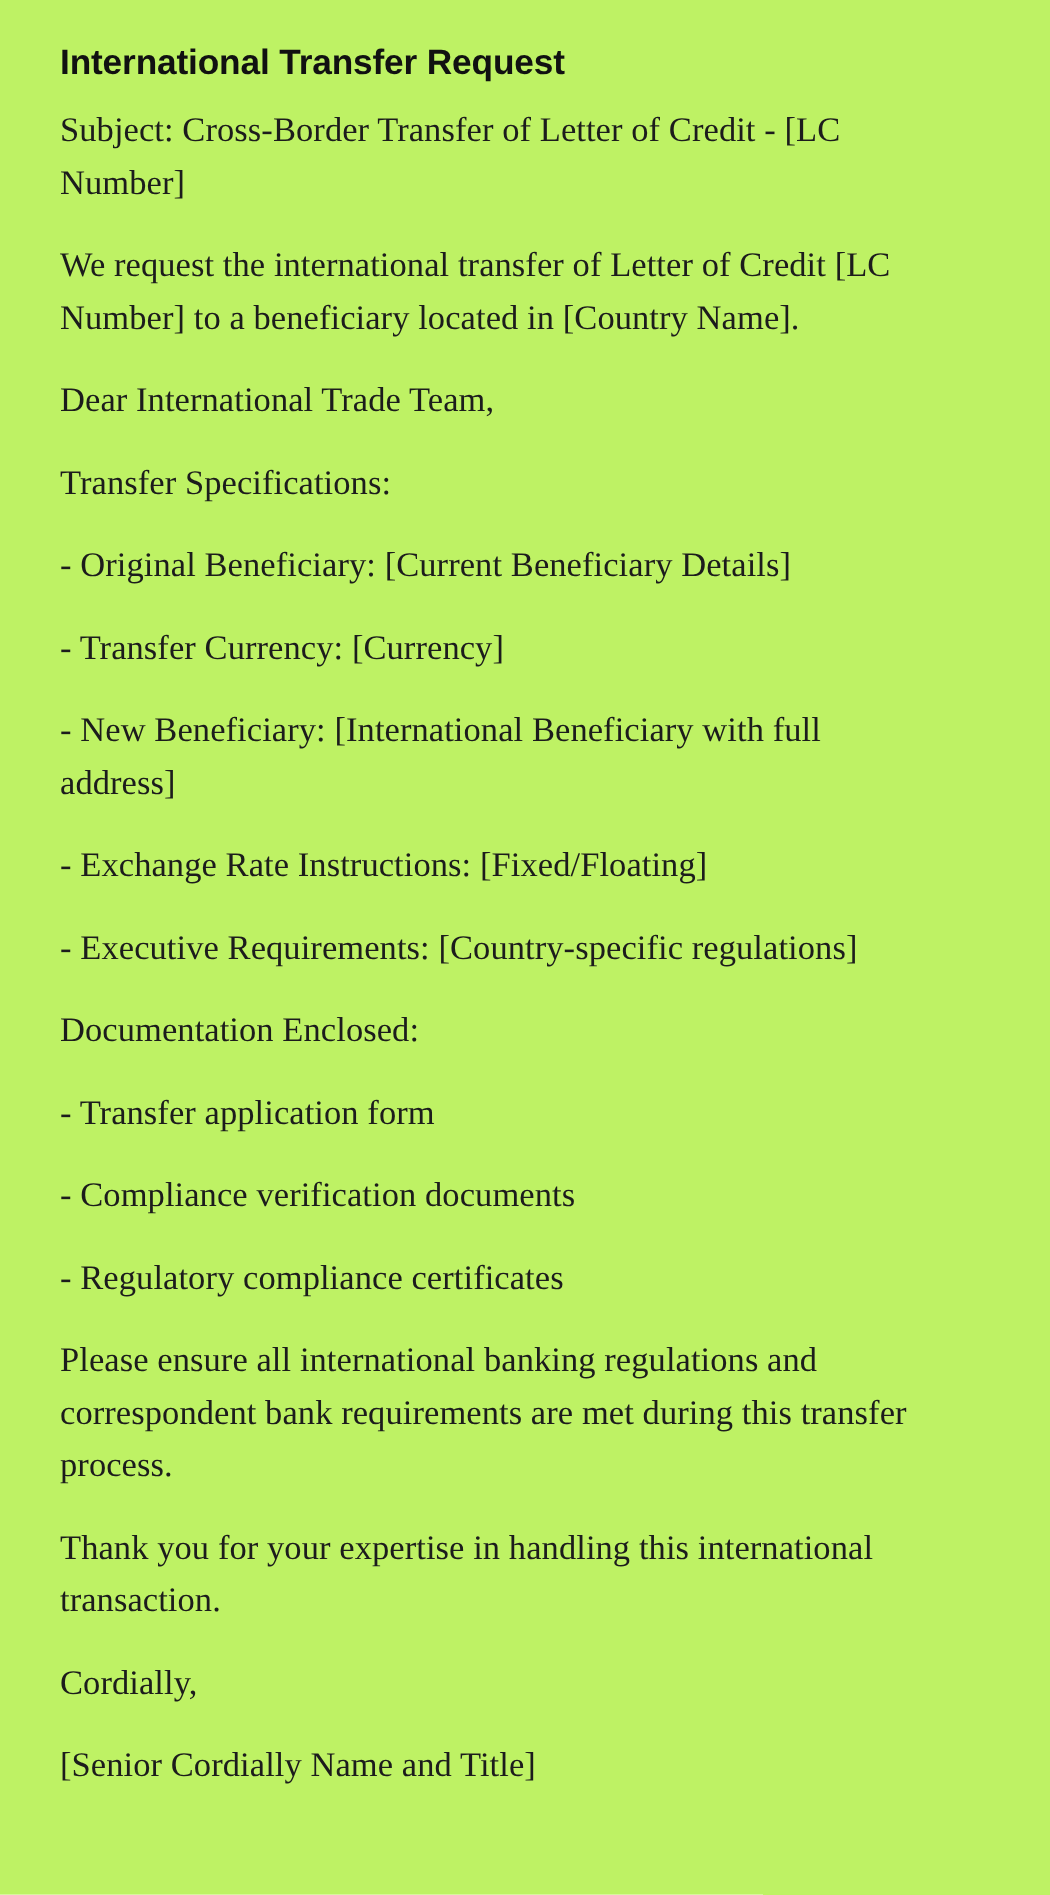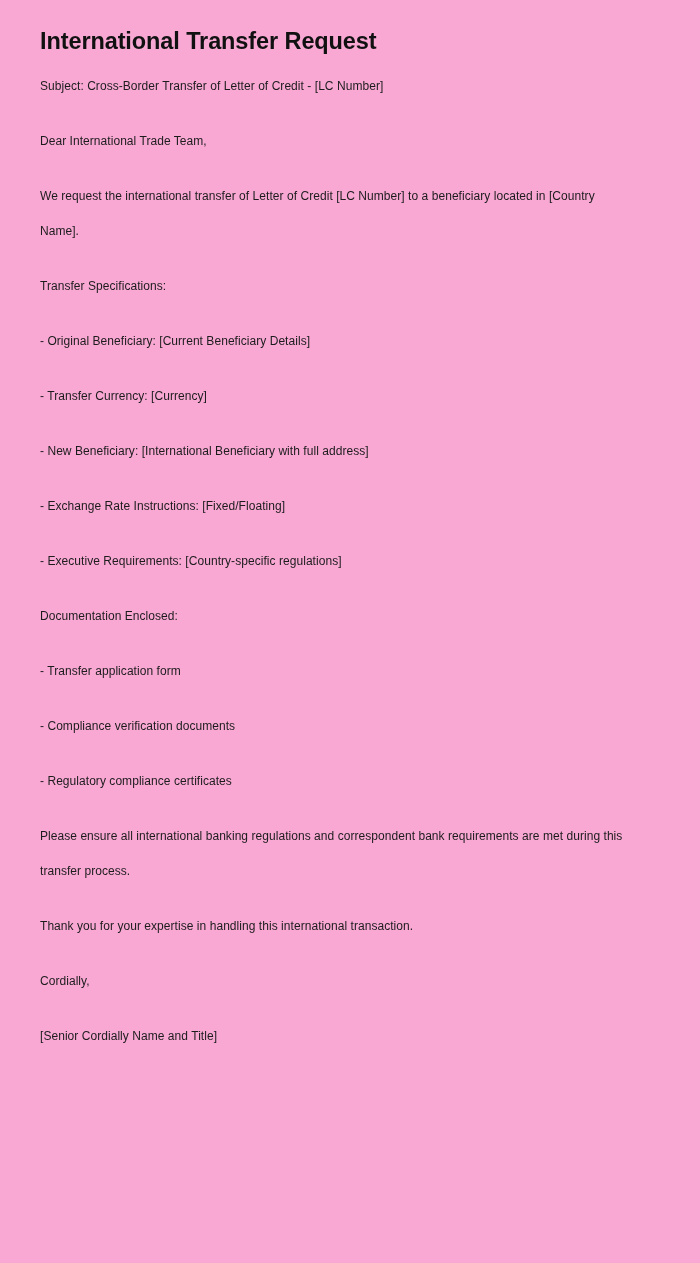--- a/index.html
+++ b/index.html
@@ -13,51 +13,52 @@
     min-height: 1263px;
     font-family: "Liberation Sans", "DejaVu Sans", sans-serif;
     color: #1a1a1a;
     -webkit-font-smoothing: antialiased;
   }
   .document {
     box-sizing: border-box;
     width: 700px;
     min-height: 1263px;
     padding: 26px 70px 40px 40px;
-    background: #f9a8d4;
+    background: #bef264;
   }
   .doc-title {
     font-size: 23.5px;
     font-weight: bold;
     line-height: 30px;
     letter-spacing: -0.1px;
     color: #111111;
     margin: 0 0 13px 0;
   }
   .doc-para {
-    font-size: 12px;
+    font-size: 23px;
     font-weight: normal;
     line-height: 35px;
     color: #1c1c1c;
     margin: 0 0 20px 0;
     letter-spacing: 0.05px;
+    font-family: Liberation Serif, serif;
   }
   .doc-para:last-child {
     margin-bottom: 0;
   }
 </style>
 </head>
 <body>
 
 <div class="document">
   <h1 class="doc-title">International Transfer Request</h1>
   <div>
       <p class="doc-para">Subject: Cross-Border Transfer of Letter of Credit - [LC Number]</p>
+      <p class="doc-para">We request the international transfer of Letter of Credit [LC Number] to a beneficiary located in [Country Name].</p>
       <p class="doc-para">Dear International Trade Team,</p>
-      <p class="doc-para">We request the international transfer of Letter of Credit [LC Number] to a beneficiary located in [Country Name].</p>
       <p class="doc-para">Transfer Specifications:</p>
       <p class="doc-para">- Original Beneficiary: [Current Beneficiary Details]</p>
       <p class="doc-para">- Transfer Currency: [Currency]</p>
       <p class="doc-para">- New Beneficiary: [International Beneficiary with full address]</p>
       <p class="doc-para">- Exchange Rate Instructions: [Fixed/Floating]</p>
       <p class="doc-para">- Executive Requirements: [Country-specific regulations]</p>
       <p class="doc-para">Documentation Enclosed:</p>
       <p class="doc-para">- Transfer application form</p>
       <p class="doc-para">- Compliance verification documents</p>
       <p class="doc-para">- Regulatory compliance certificates</p>

